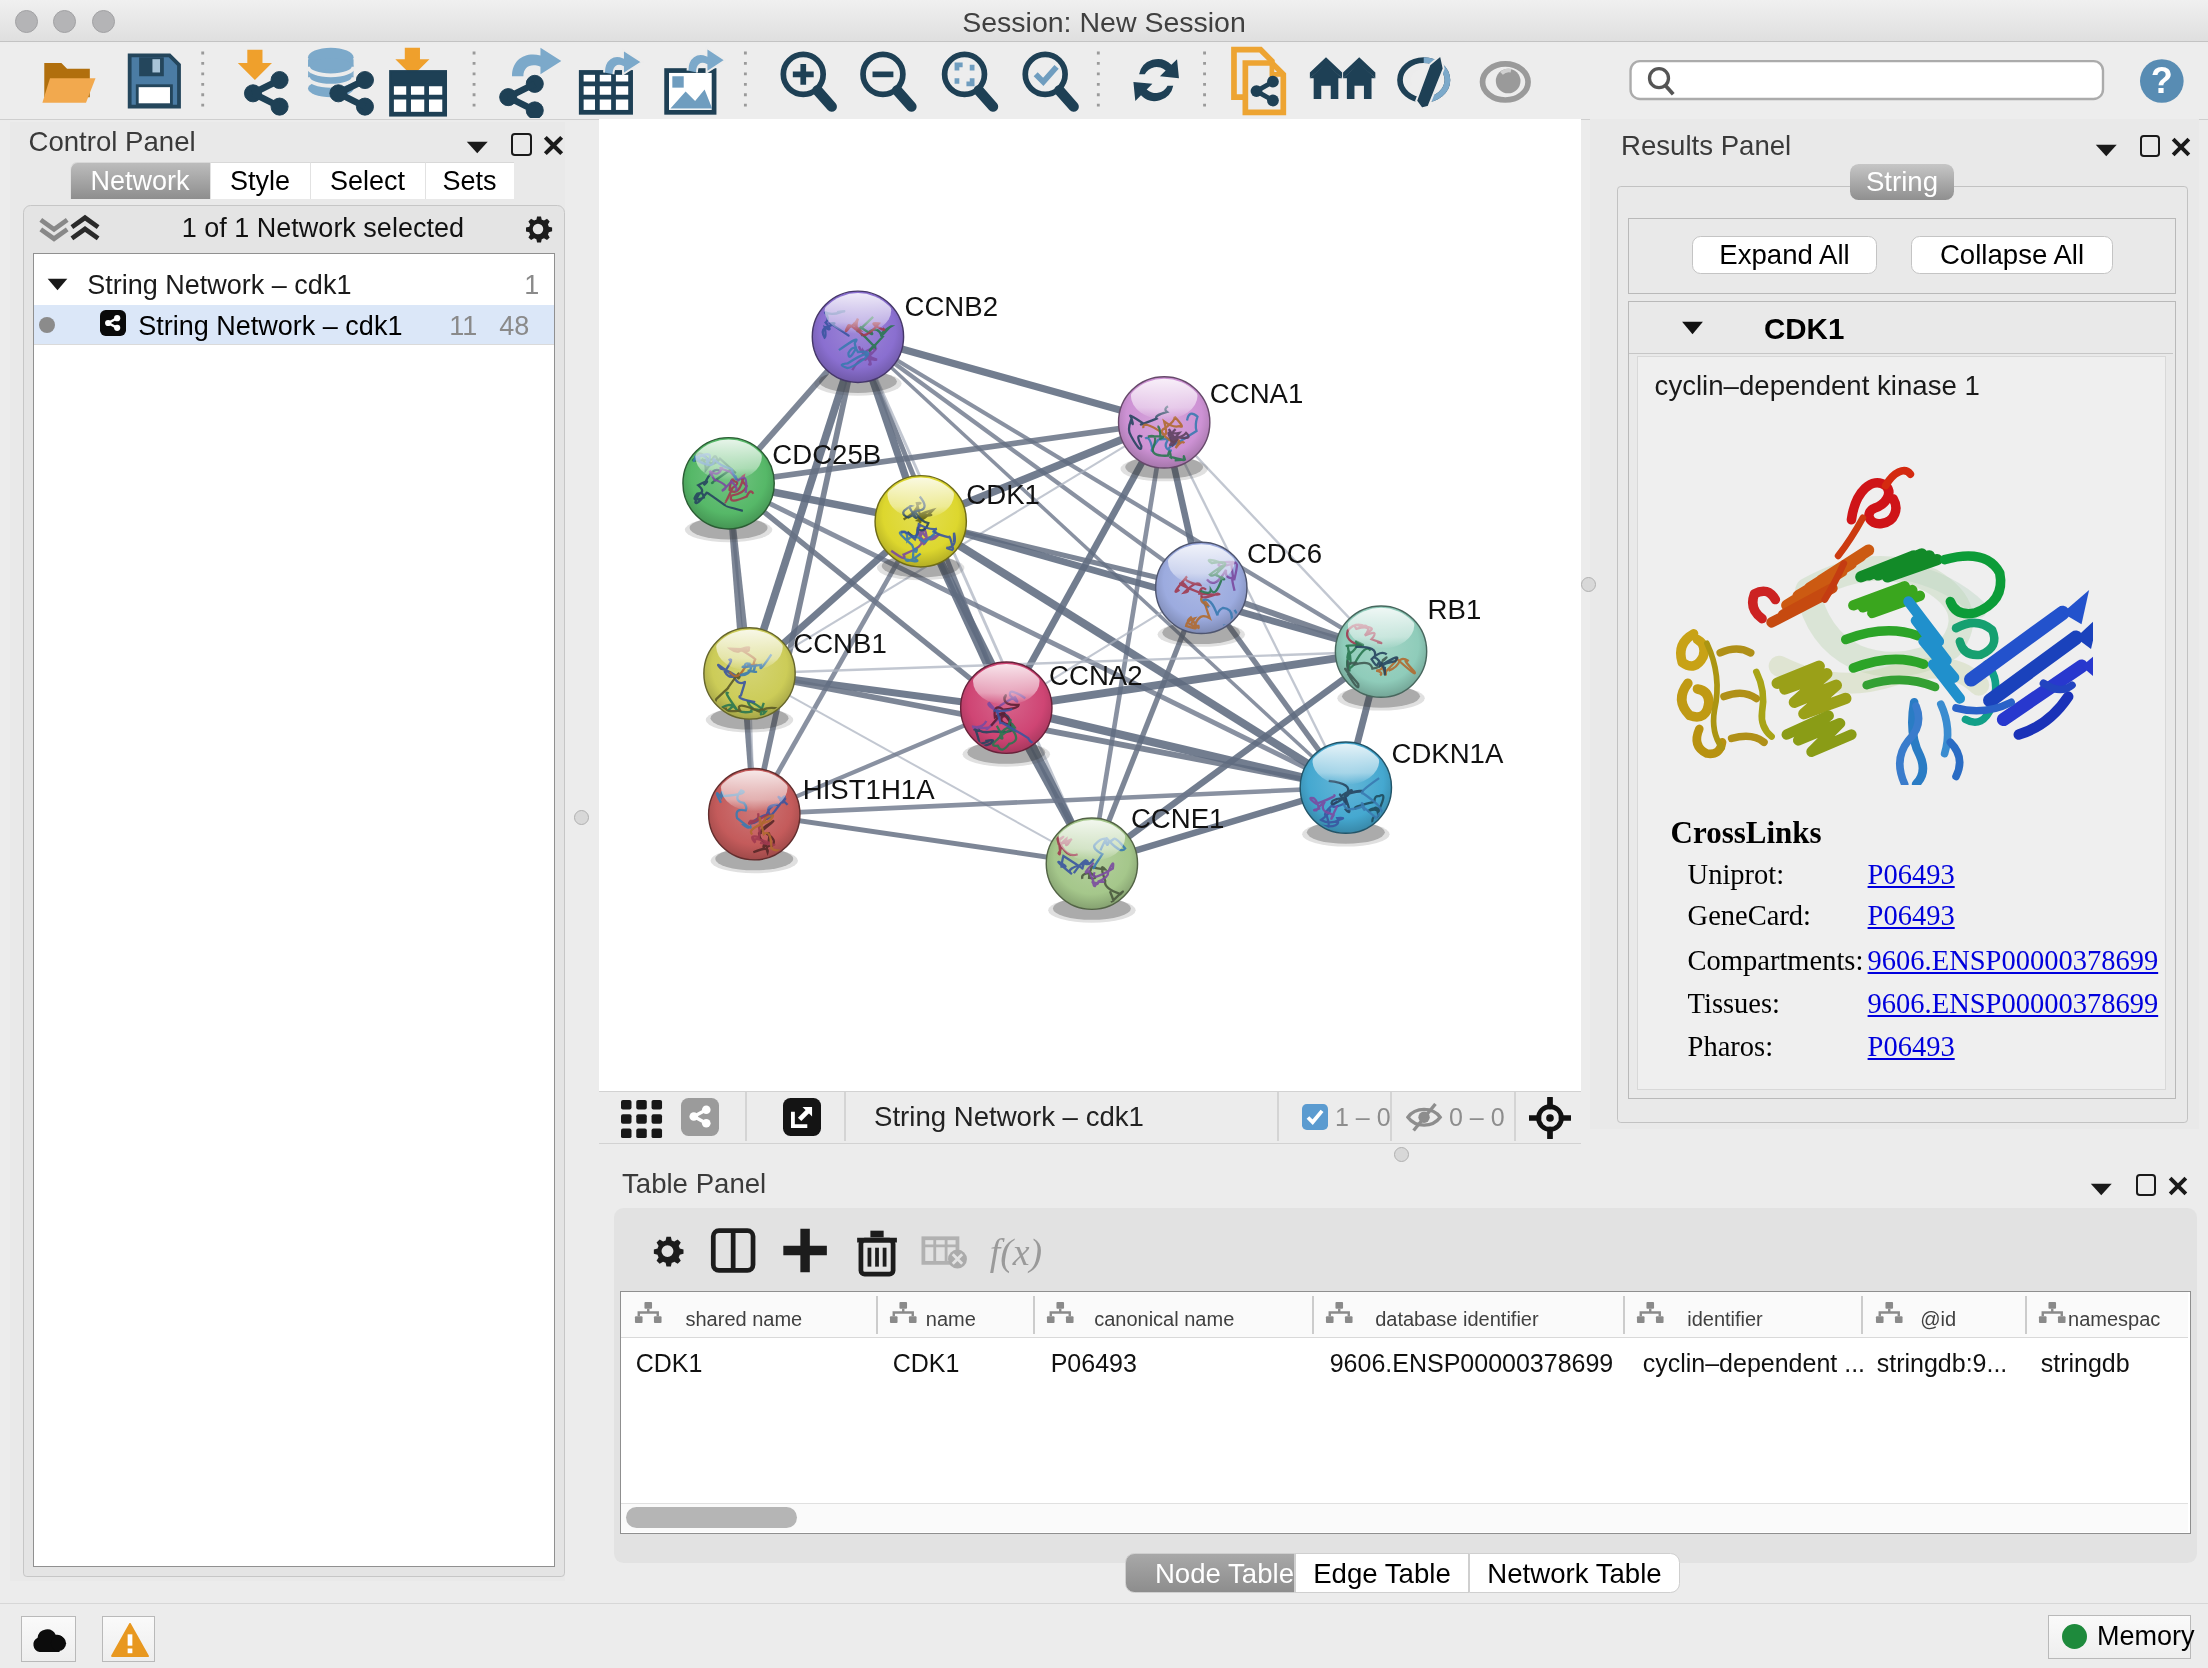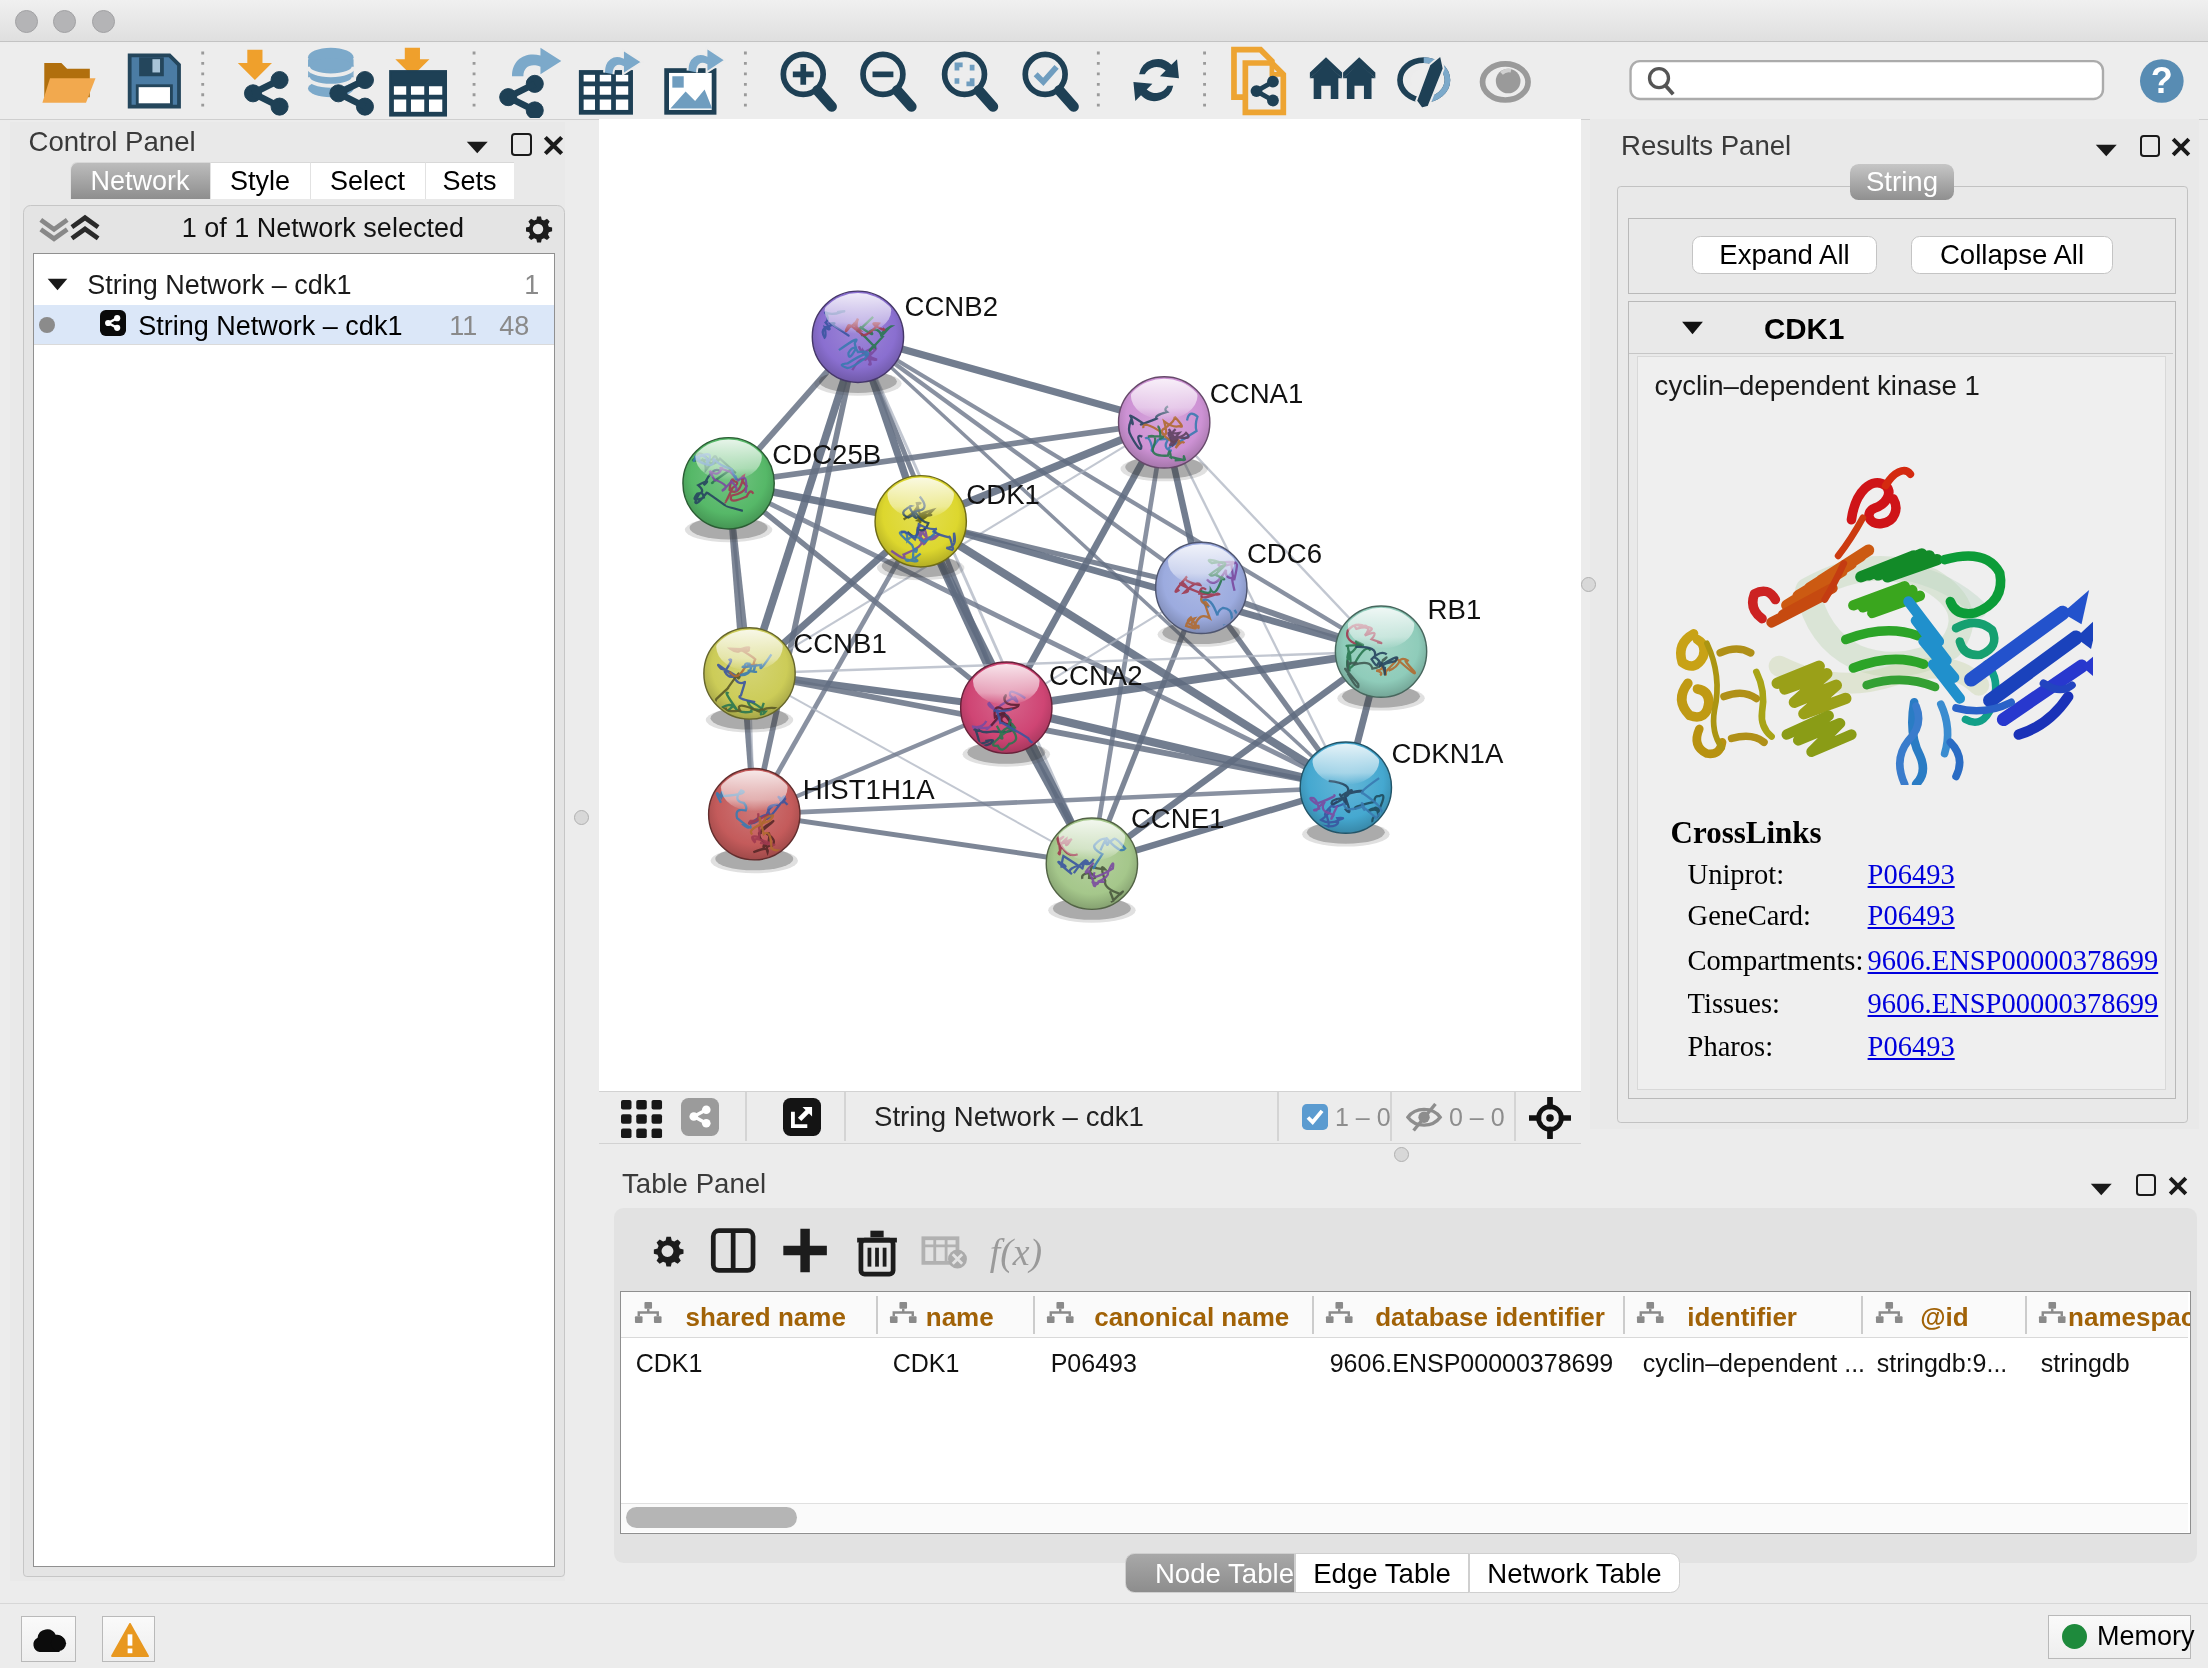--- a/index.html
+++ b/index.html
@@ -41,38 +41,39 @@
 
   
   #rpanel { left:1590px; top:119px; width:609px; height:1010px; background:#e9e9e9; }
 
   
   #tpanel-head { left:599px; top:1155px; width:1609px; height:49px; }
   #tpanel { left:614px; top:1208px; width:1583px; height:355px; background:#e2e2e2; border-radius:9.5px; }
   #ttable { position:absolute; left:5.7px; top:83px; width:1571px; height:243px; background:#fff; border:1.9px solid #8f8f8f; overflow:hidden; }
   .thead span, .tcell { white-space:nowrap; }
 
-  .thead { position:absolute; top:8.6px; font-size:26px; color:#a16207; white-space:nowrap;font-weight:bold; }
+  .thead { position:absolute; top:8.6px; font-size:20px; color:#404040; white-space:nowrap; }
   .tcell { position:absolute; font-size:25px; color:#111; }
 
   
   .btab { position:absolute; top:1553px; height:40px; background:#fff; color:#000;
     font-size:27.6px; text-align:center; line-height:40px; border:1px solid #cfcfcf; }
   .btab.sel { background:linear-gradient(#a8a8a8,#8d8d8d); color:#fff;text-align:right; }
 
   
   #statusbar { left:0; top:1603px; width:2208px; height:66px; background:#ececec; border-top:1.9px solid #d7d7d7; }
   .sbtn { position:absolute; background:linear-gradient(#fafafa,#eeeeee); border:1.9px solid #b9b9b9; }
 </style>
 </head>
 <body>
   <div id="titlebar" class="abs">
     <div class="tl" style="left:15px;"></div>
     <div class="tl" style="left:53px;"></div>
     <div class="tl" style="left:92px;"></div>
+    <div id="title-text">Session: New Session</div>
   </div>
 
   <div id="toolbar" class="abs">
   <svg width="2208" height="74" viewBox="0 0 2322 78">
     <defs>
       <g id="shareg">
         <circle cx="34" cy="6" r="9"></circle>
           <circle cx="6" cy="20" r="9"></circle>
           <circle cx="34" cy="34" r="9"></circle>
         <path d="M6 20 L34 6 M6 20 L34 34" stroke-width="7" fill="none" stroke="inherit"></path>

